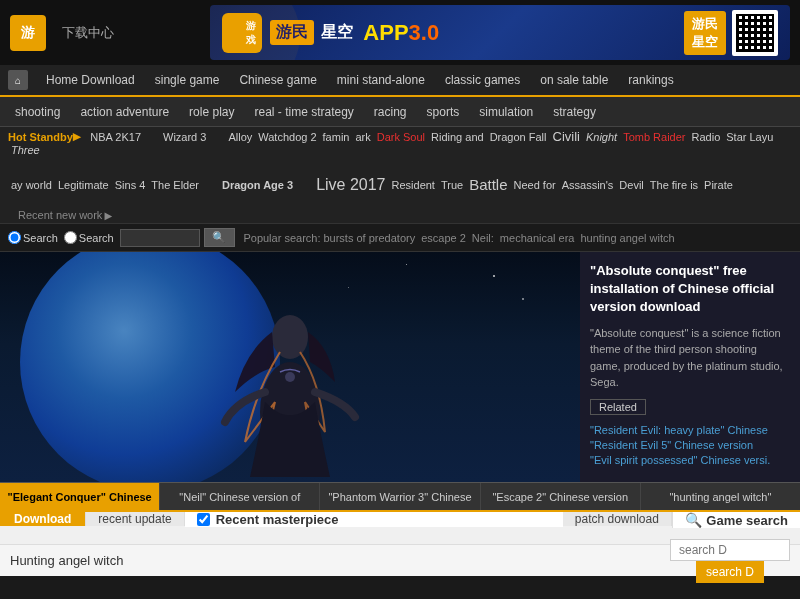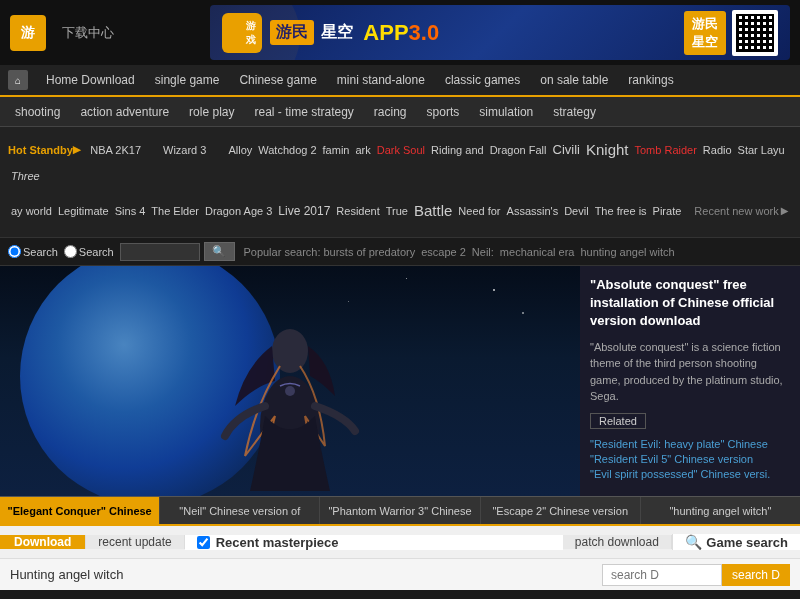--- a/index.html
+++ b/index.html
@@ -99,41 +99,41 @@
   <span style="color:#ccc;font-size:11px;margin:0 3px;cursor:pointer;">NBA 2K17</span>
   <span style="color:#ccc;font-size:11px;margin:0 19px;cursor:pointer;">Wizard 3</span>
   <span style="color:#ccc;font-size:11px;margin:0 3px;cursor:pointer;">Alloy</span>
   <span style="color:#ccc;font-size:11px;margin:0 3px;cursor:pointer;">Watchdog 2</span>
   <span style="color:#ccc;font-size:11px;margin:0 3px;cursor:pointer;">famin</span>
   <span style="color:#ccc;font-size:11px;margin:0 3px;cursor:pointer;">ark</span>
   <span style="color:#e83030;font-size:11px;margin:0 3px;cursor:pointer;">Dark Soul</span>
   <span style="color:#ccc;font-size:11px;margin:0 3px;cursor:pointer;">Riding and</span>
   <span style="color:#ccc;font-size:11px;margin:0 3px;cursor:pointer;">Dragon Fall</span>
   <span style="color:#ccc;font-size:13px;margin:0 3px;cursor:pointer;">Civili</span>
-  <span style="color:#ccc;font-size:15px;margin:12px 3px;cursor:pointer;">Knight</span>
+  <span style="color:#ccc;font-size:11px;margin:0 3px;cursor:pointer;font-style:italic;">Knight</span>
   <span style="color:#e83030;font-size:11px;margin:0 3px;cursor:pointer;">Tomb Raider</span>
   <span style="color:#ccc;font-size:11px;margin:0 3px;cursor:pointer;">Radio</span>
   <span style="color:#ccc;font-size:11px;margin:0 3px;cursor:pointer;">Star Layu</span>
   <span style="color:#ccc;font-size:11px;margin:0 3px;cursor:pointer;font-style:italic;">Three</span>
 </div>
 
 <div id="hot-row2" style="background:#222;padding:2px 8px;display:flex;flex-wrap:wrap;align-items:center;border-bottom:1px solid #333;">
   <span style="color:#ccc;font-size:11px;margin:0 3px;cursor:pointer;">ay world</span>
   <span style="color:#ccc;font-size:11px;margin:0 3px;cursor:pointer;">Legitimate</span>
   <span style="color:#ccc;font-size:11px;margin:0 3px;cursor:pointer;">Sins 4</span>
   <span style="color:#ccc;font-size:11px;margin:0 3px;cursor:pointer;">The Elder</span>
-  <span style="color:#ccc;font-size:11px;margin:0 3px;cursor:pointer;">Dragon Age 3</span>
-  <span style="color:#ccc;font-size:12px;margin:0 3px;cursor:pointer;">Live 2017</span>
+  <span style="color:#ccc;font-size:11px;margin:0 20px;cursor:pointer;font-weight:bold;">Dragon Age 3</span>
+  <span style="color:#ccc;font-size:16px;margin:0 3px;cursor:pointer;">Live 2017</span>
   <span style="color:#ccc;font-size:11px;margin:1px 3px;cursor:pointer;">Resident</span>
   <span style="color:#ccc;font-size:11px;margin:0 3px;cursor:pointer;">True</span>
   <span style="color:#ccc;font-size:15px;margin:16px 3px;cursor:pointer;">Battle</span>
   <span style="color:#ccc;font-size:11px;margin:0 3px;cursor:pointer;">Need for</span>
   <span style="color:#ccc;font-size:11px;margin:0 3px;cursor:pointer;">Assassin's</span>
   <span style="color:#ccc;font-size:11px;margin:0 3px;cursor:pointer;">Devil</span>
-  <span style="color:#ccc;font-size:11px;margin:0 3px;cursor:pointer;">The free is</span>
+  <span style="color:#ccc;font-size:11px;margin:0 3px;cursor:pointer;">The fire is</span>
   <span style="color:#ccc;font-size:11px;margin:0 3px;cursor:pointer;">Pirate</span>
   <span style="color:#888;font-size:11px;margin-left:10px;">Recent new work</span>
   <span style="color:#888;font-size:10px;margin-left:2px;">▶</span>
 </div>
 
 <div id="search-bar" style="background:#1a1a1a;padding:4px 8px;display:flex;align-items:center;border-bottom:1px solid #333;">
   <input type="radio" name="searchtype" checked="" style="margin-right: 2px;">
   <span style="color:#ccc;font-size:11px;margin-right:6px;">Search</span>
   <input type="radio" name="searchtype" style="margin-right: 2px;">
   <span style="color:#ccc;font-size:11px;margin-right:6px;">Search</span>
@@ -193,33 +193,33 @@
 </div>
 
 <div id="bottom-tabs" style="background:#333;height:28px;display:flex;align-items:stretch;border-top:1px solid #555;">
   <div style="flex:1;display:flex;align-items:center;justify-content:center;color:#ccc;font-size:11px;cursor:pointer;border-right:1px solid #444;padding:0 4px;text-align:center;background:#e8a000;color:#000;font-weight:bold;">"Elegant Conquer" Chinese</div>
   <div style="flex:1;display:flex;align-items:center;justify-content:center;color:#ccc;font-size:11px;cursor:pointer;border-right:1px solid #444;padding:0 4px;text-align:center;">"Neil" Chinese version of</div>
   <div style="flex:1;display:flex;align-items:center;justify-content:center;color:#ccc;font-size:11px;cursor:pointer;border-right:1px solid #444;padding:0 4px;text-align:center;">"Phantom Warrior 3" Chinese</div>
   <div style="flex:1;display:flex;align-items:center;justify-content:center;color:#ccc;font-size:11px;cursor:pointer;border-right:1px solid #444;padding:0 4px;text-align:center;">"Escape 2" Chinese version</div>
   <div style="flex:1;display:flex;align-items:center;justify-content:center;color:#ccc;font-size:11px;cursor:pointer;padding:0 4px;text-align:center;">"hunting angel witch"</div>
 </div>
 
-<div id="download-section" style="background:#f0f0f0;height:34px;display:flex;align-items:center;border-top:2px solid #e8a000;">
+<div id="download-section" style="background:#f0f0f0;height:34px;display:flex;align-items:flex-start;border-top:2px solid #e8a000;">
   <div style="padding:0 14px;display:flex;align-items:center;font-size:12px;cursor:pointer;background:#e8a000;color:white;font-weight:bold;border-right:1px solid #ddd;">Download</div>
   <div style="padding:0 12px;display:flex;align-items:center;font-size:12px;cursor:pointer;color:#444;border-right:1px solid #ddd;background:#e8e8e8;">recent update</div>
   <div style="flex:1;display:flex;align-items:center;padding:0 12px;background:white;">
     <input type="checkbox" checked="" style="margin-right: 6px;">
     <span style="color:#333;font-size:13px;font-weight:bold;">Recent masterpiece</span>
   </div>
   <div style="padding:0 12px;display:flex;align-items:center;font-size:12px;cursor:pointer;color:#444;border-right:1px solid #ddd;background:#e8e8e8;">patch download</div>
   <div style="display:flex;align-items:center;padding:0 12px;background:white;border-left:1px solid #ddd;">
     <span style="color:#e8a000;margin-right:4px;font-size:14px;">🔍</span>
     <span style="color:#333;font-size:13px;font-weight:bold;">Game search</span>
   </div>
 </div>
 
 <div id="latest-row" style="background:#f5f5f5;height:32px;display:flex;align-items:center;padding:0 10px;border-top:1px solid #ddd;">
   <span style="color:#333;font-size:13px;cursor:pointer;">Hunting angel witch</span>
-  <div style="display:flex;align-items:center;margin-left:auto;">
+  <div style="display:flex;align-items:center;margin-left:auto;flex-direction:column;">
     <input type="text" placeholder="search D" style="border: 1px solid rgb(204, 204, 204); padding: 3px 8px; font-size: 12px; width: 120px; color: rgb(153, 153, 153);">
     <button style="background:#e8a000;border:none;color:white;padding:4px 10px;font-size:12px;cursor:pointer;">search D</button>
   </div>
 </div>
 
 </body></html>

